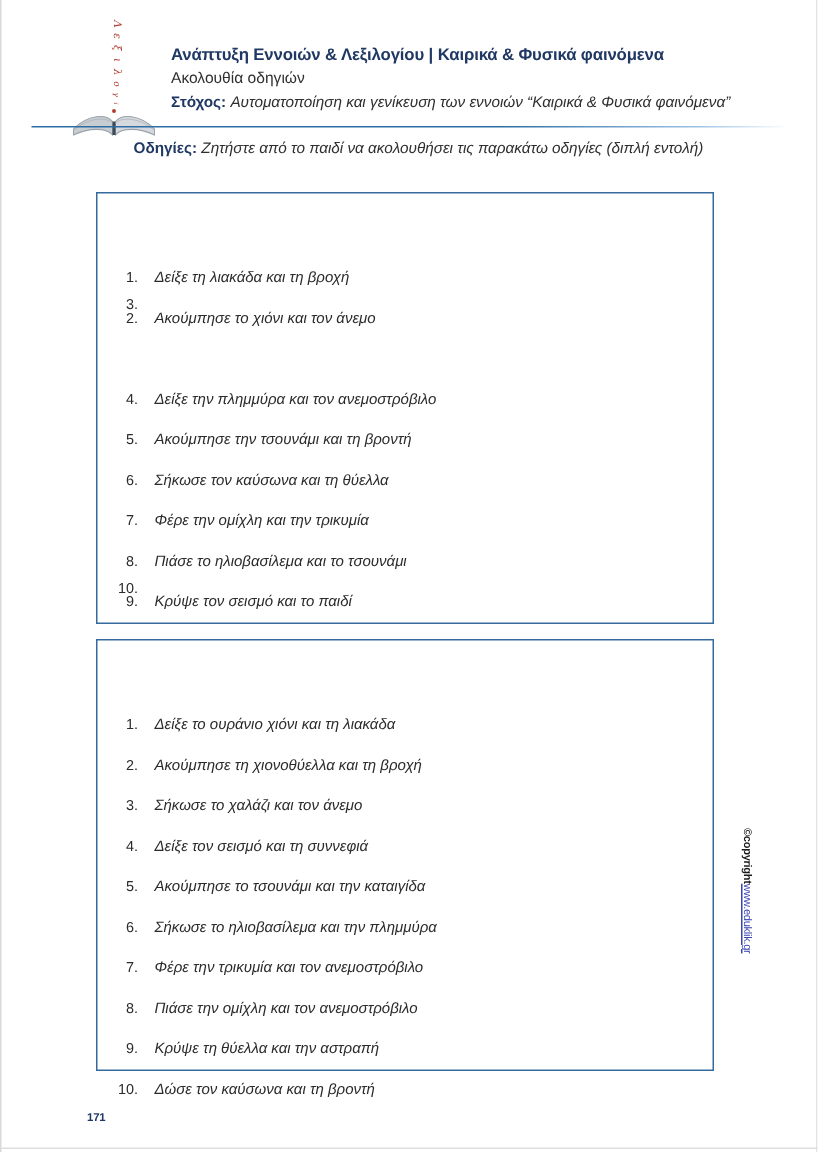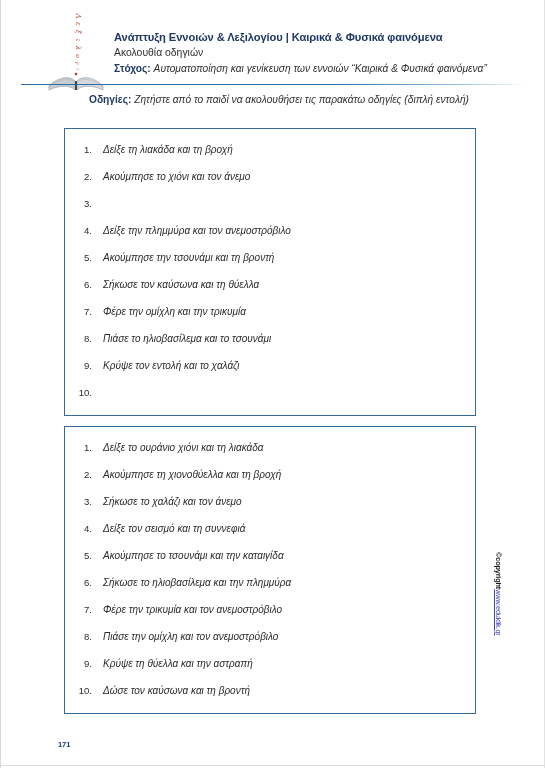--- a/index.html
+++ b/index.html
@@ -136,20 +136,21 @@
     box-sizing: border-box;
     font-size: 9.6px;
     color: #2b2b2b;
     font-style: normal;
   }
   .task-text {
     font-size: 10px;
     font-style: italic;
     color: #2b2b2b;
     white-space: nowrap;
+    margin-top: 36px;
   }
 
   
   .copyright {
     position: absolute;
     left: 502px;
     top: 552px;
     width: 14px;
     height: 120px;
   }
@@ -264,21 +265,21 @@
       <li class="task-item">
         <span class="task-num">7.</span>
         <span class="task-text">Φέρε την ομίχλη και την τρικυμία</span>
       </li>
       <li class="task-item">
         <span class="task-num">8.</span>
         <span class="task-text">Πιάσε το ηλιοβασίλεμα και το τσουνάμι</span>
       </li>
       <li class="task-item">
         <span class="task-num">9.</span>
-        <span class="task-text">Κρύψε τον εντολή και το χαλάζι</span>
+        <span class="task-text">Κρύψε τον σεισμό και το παιδί</span>
       </li>
       <li class="task-item">
         <span class="task-num">10.</span>
       </li>
     </ul>
   </div>
 
   <div class="taskbox" id="taskbox-1">
     <ul class="task-list">
       <li class="task-item">

